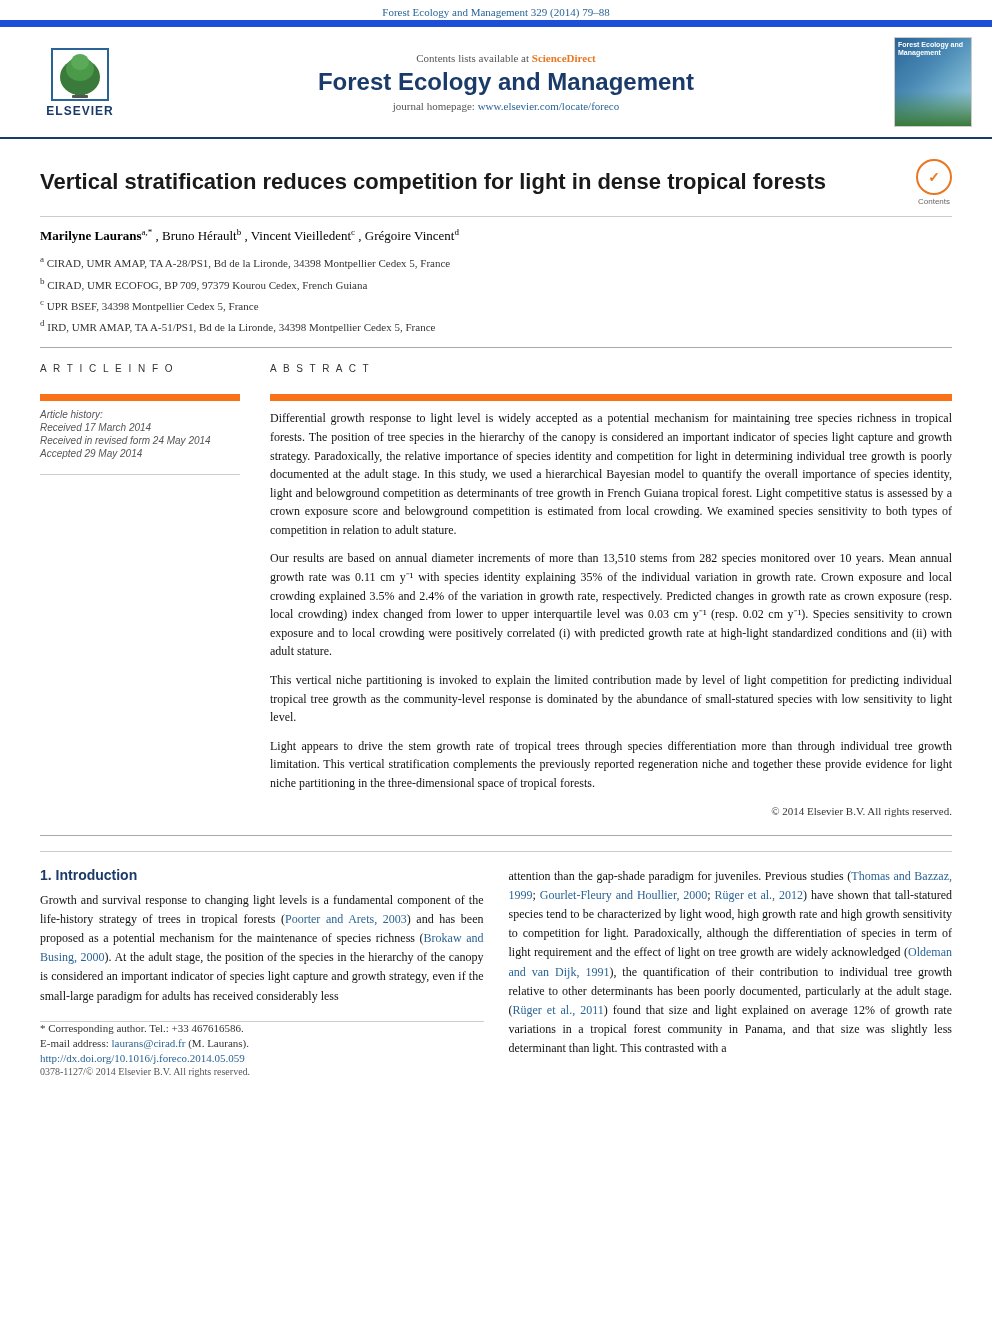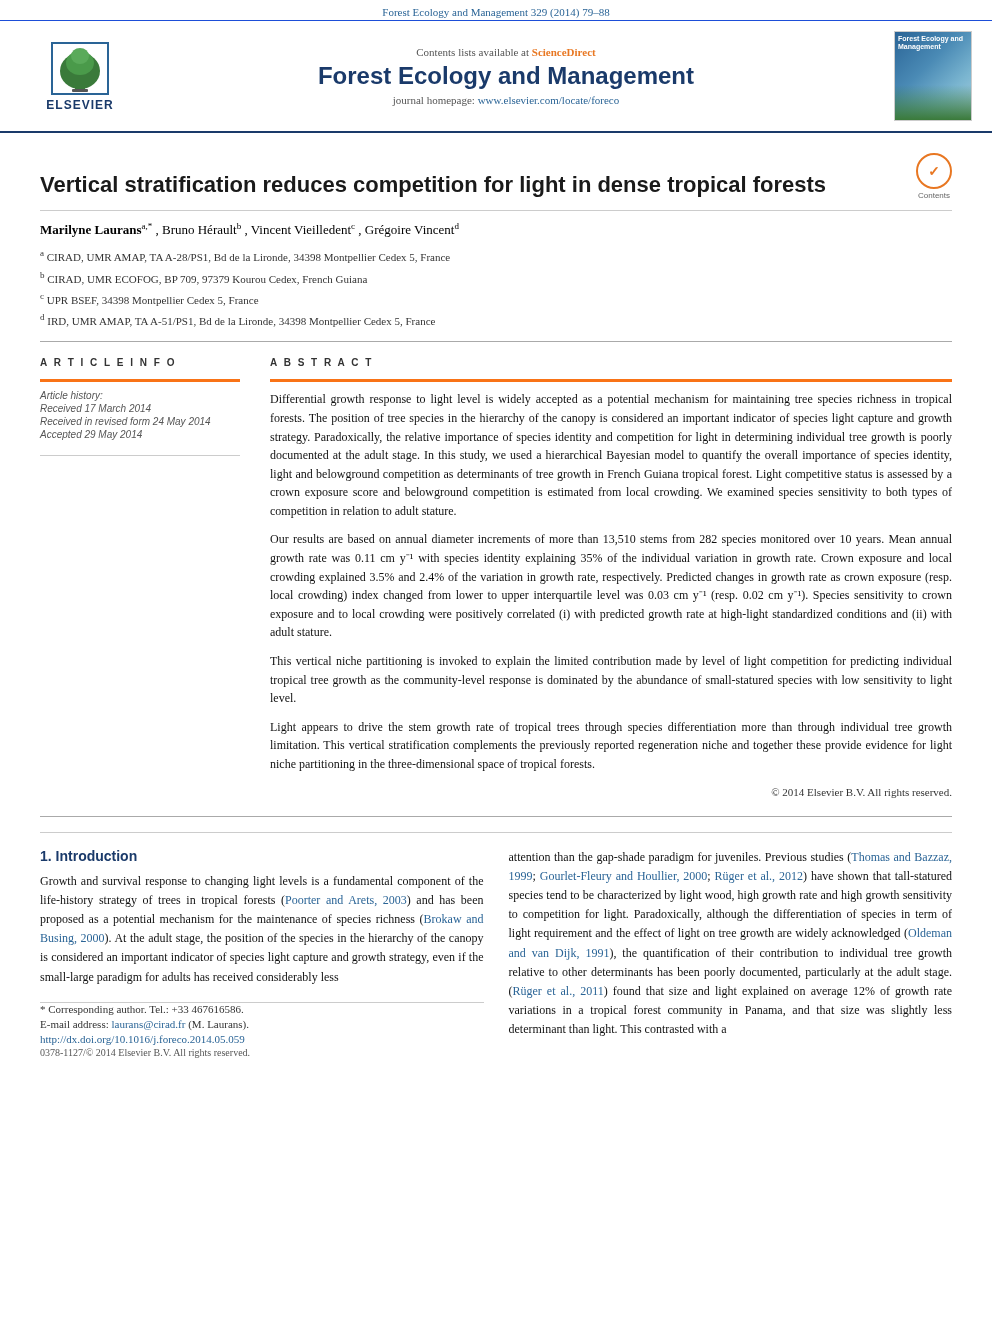--- a/index.html
+++ b/index.html
@@ -9,21 +9,21 @@
       background: #fff;
       color: #000;
       width: 992px;
       min-height: 1323px;
     }
     .top-banner {
       text-align: center;
       padding: 6px 0 2px 0;
       font-size: 11px;
       color: #2a6496;
-      border-bottom: 1px solid #1d4ed8;
+      border-bottom: 7px solid #1d4ed8;
     }
     .journal-header {
       display: flex;
       align-items: center;
       padding: 10px 20px;
       border-bottom: 2px solid #1a3a6a;
       position: relative;
     }
     .journal-header-left {
       width: 120px;
@@ -107,21 +107,21 @@
       z-index: 1;
     }
     .main-content {
       padding: 0 40px;
     }
     .article-title-section {
       padding: 20px 0 10px 0;
       border-bottom: 1px solid #ccc;
       display: flex;
       justify-content: space-between;
-      align-items: flex-end;
+      align-items: center;
     }
     .article-title {
       font-size: 22px;
       font-weight: bold;
       color: #1a1a1a;
       line-height: 1.3;
       max-width: 850px;
       font-family: Arial, sans-serif;
     }
     .crossmark-badge {
@@ -182,25 +182,25 @@
     }
     .article-info-col {
       width: 200px;
       flex-shrink: 0;
     }
     .abstract-col {
       flex: 1;
     }
     .section-header {
       font-size: 10px;
-      font-weight: bold;
+      font-weight: normal;
       letter-spacing: 2px;
       color: #333;
-      border-bottom: 3px solid #f97316;
-      padding-bottom: 11px;
+      border-bottom: 7px solid #f97316;
+      padding-bottom: 20px;
       margin-bottom: 8px;
       font-family: Arial, sans-serif;
     }
     .article-history {
       font-size: 10px;
       font-style: italic;
       color: #555;
       margin-bottom: 8px;
       font-family: Arial, sans-serif;
     }

